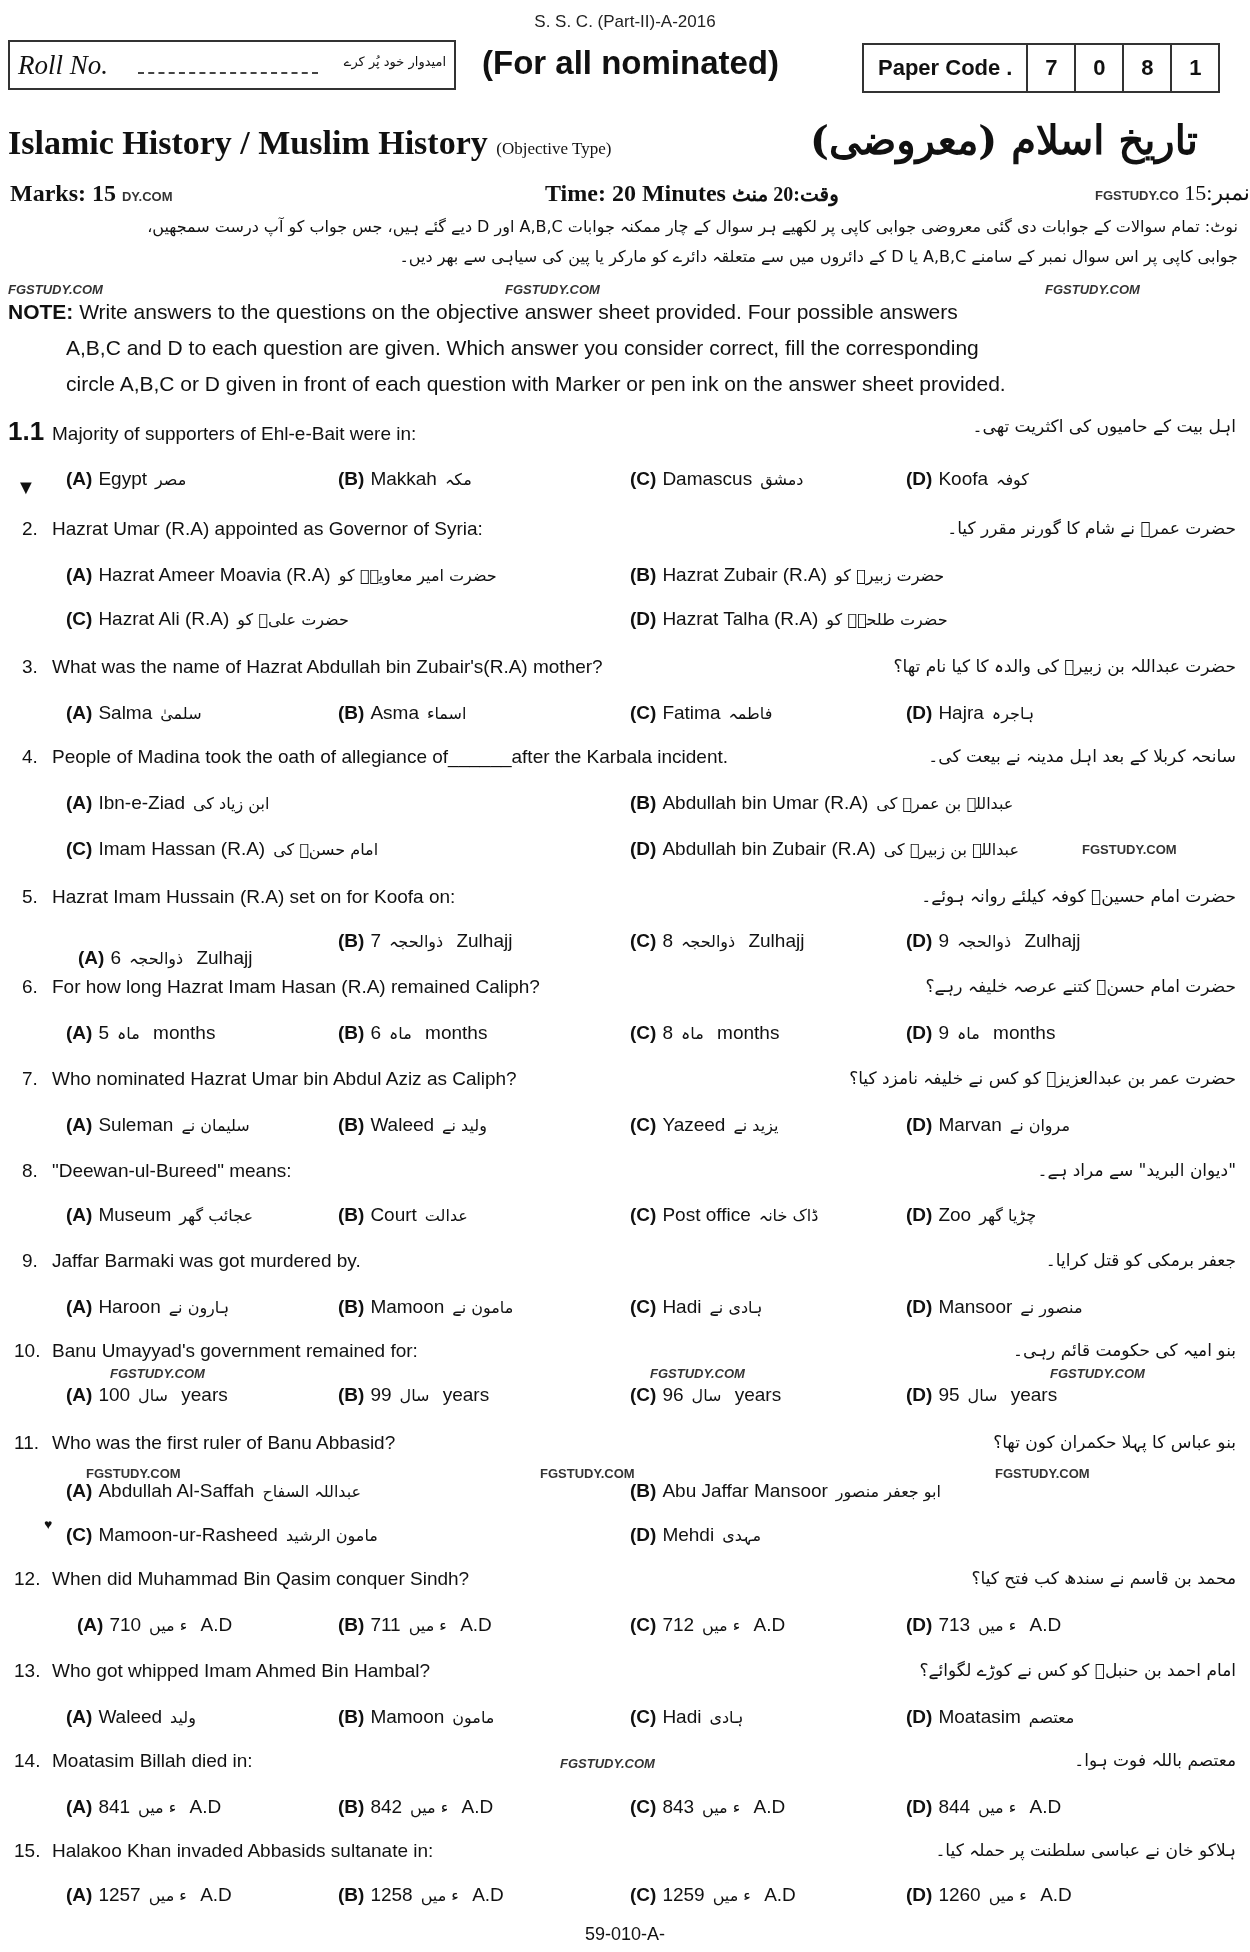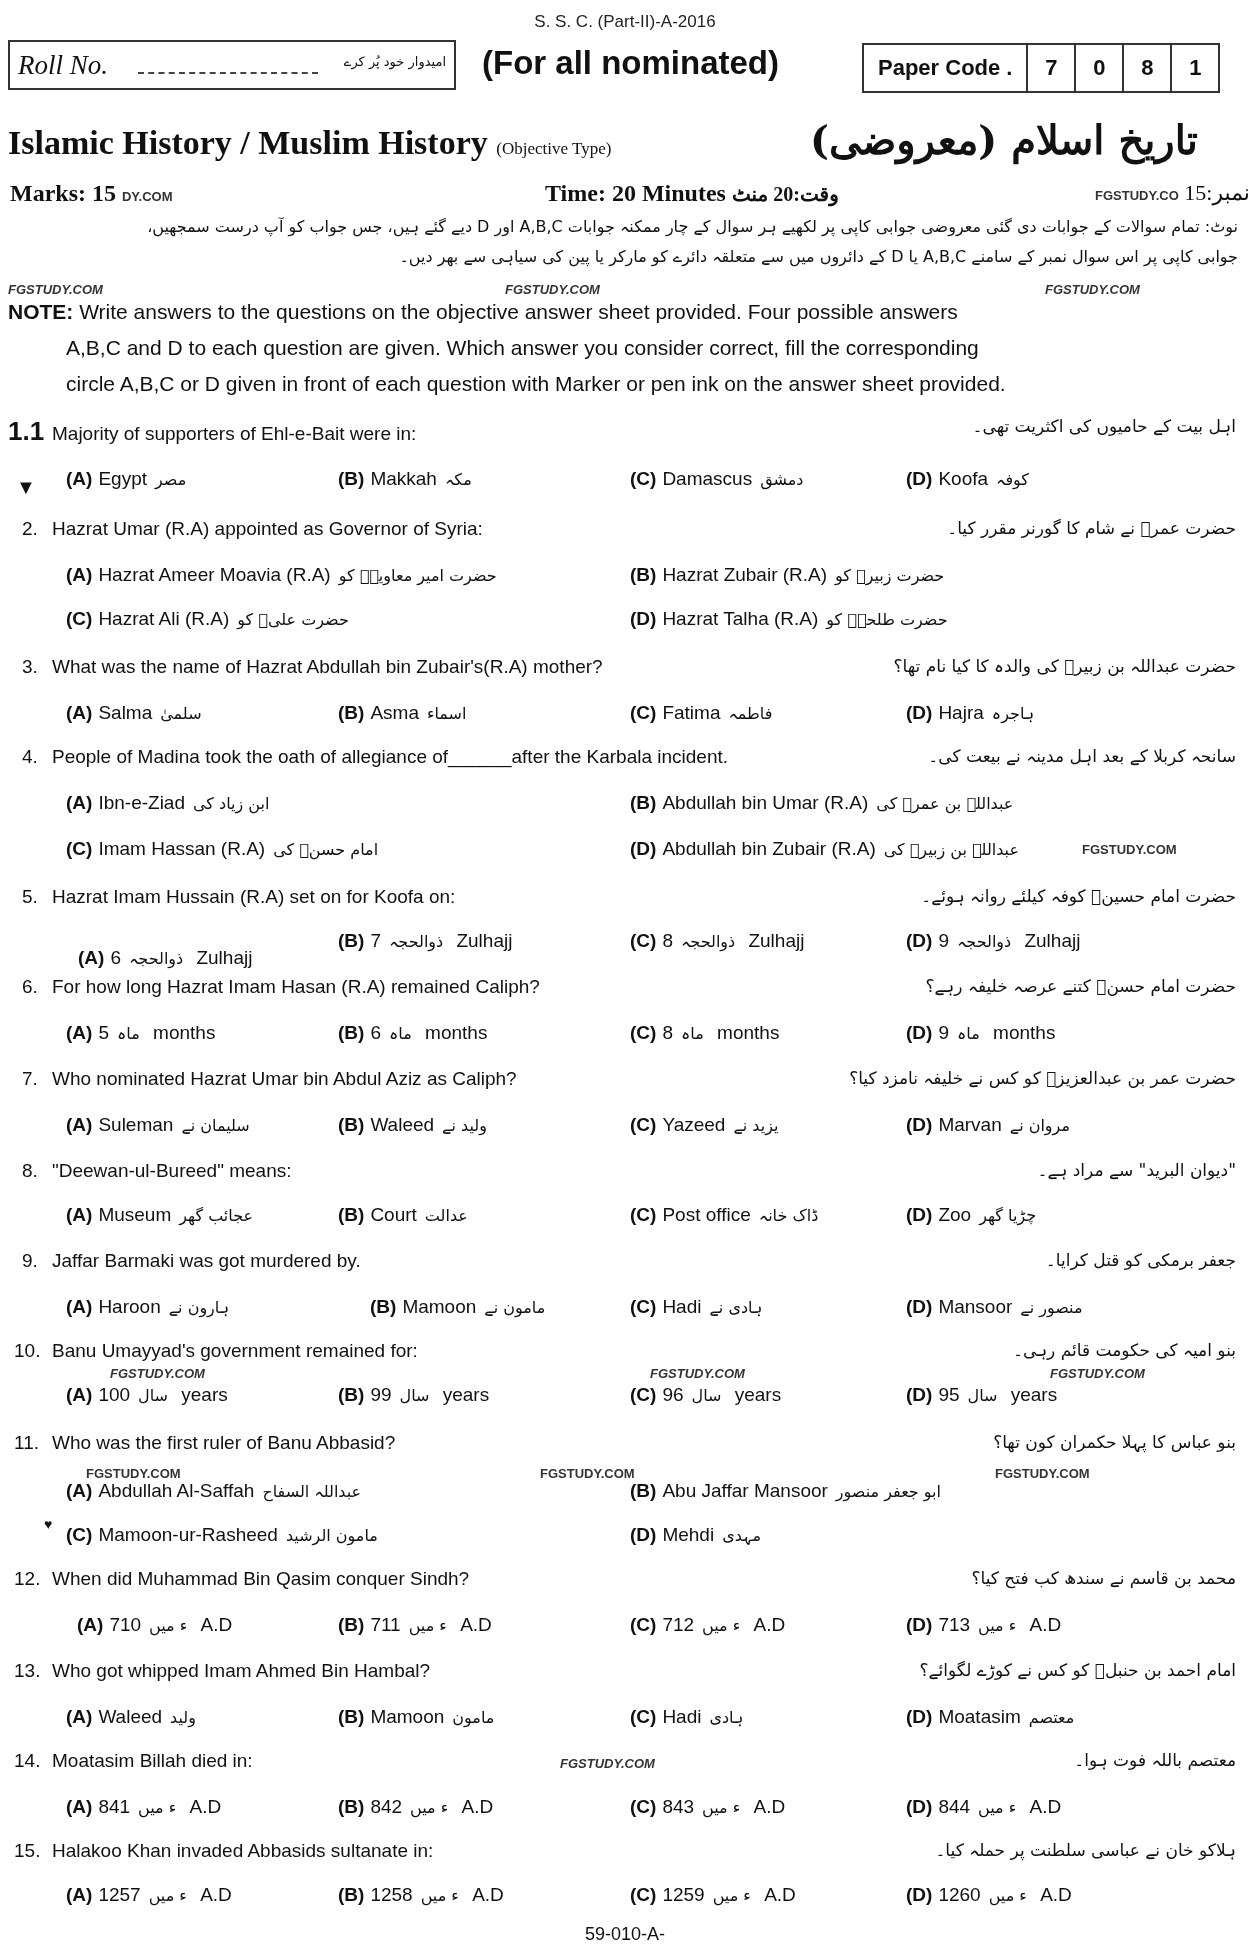--- a/index.html
+++ b/index.html
@@ -175,21 +175,21 @@
   <span class="opt" style="left:630px;"><b>(C)</b><span>Post office</span><span class="ur">ڈاک خانہ</span></span>
   <span class="opt" style="left:906px;"><b>(D)</b><span>Zoo</span><span class="ur">چڑیا گھر</span></span>
 </div>
 
 <div class="abs q" style="top:1250px;">
   <div class="q-line"><span class="q-num">9.</span><span>Jaffar Barmaki was got murdered by.</span></div>
   <div class="q-urdu">جعفر برمکی کو قتل کرایا۔</div>
 </div>
 <div class="abs" style="top:1296px;left:0;width:1250px;">
   <span class="opt" style="left:66px;text-align:center;"><b>(A)</b><span>Haroon</span><span class="ur">ہارون نے</span></span>
-  <span class="opt" style="left:338px;margin-left:32px;"><b>(B)</b><span>Mamoon</span><span class="ur">مامون نے</span></span>
+  <span class="opt" style="left:338px;"><b>(B)</b><span>Mamoon</span><span class="ur">مامون نے</span></span>
   <span class="opt" style="left:630px;"><b>(C)</b><span>Hadi</span><span class="ur">ہادی نے</span></span>
   <span class="opt" style="left:906px;"><b>(D)</b><span>Mansoor</span><span class="ur">منصور نے</span></span>
 </div>
 
 <div class="abs q" style="top:1340px;">
   <div class="q-line" style="left:14px;"><span class="q-num" style="width:38px;">10.</span><span>Banu Umayyad's government remained for:</span></div>
   <div class="q-urdu">بنو امیہ کی حکومت قائم رہی۔</div>
 </div>
 <div class="abs wm" style="left:110px;top:1366px;font-style:italic;">FGSTUDY.COM</div>
 <div class="abs wm" style="left:650px;top:1366px;font-style:italic;">FGSTUDY.COM</div>

